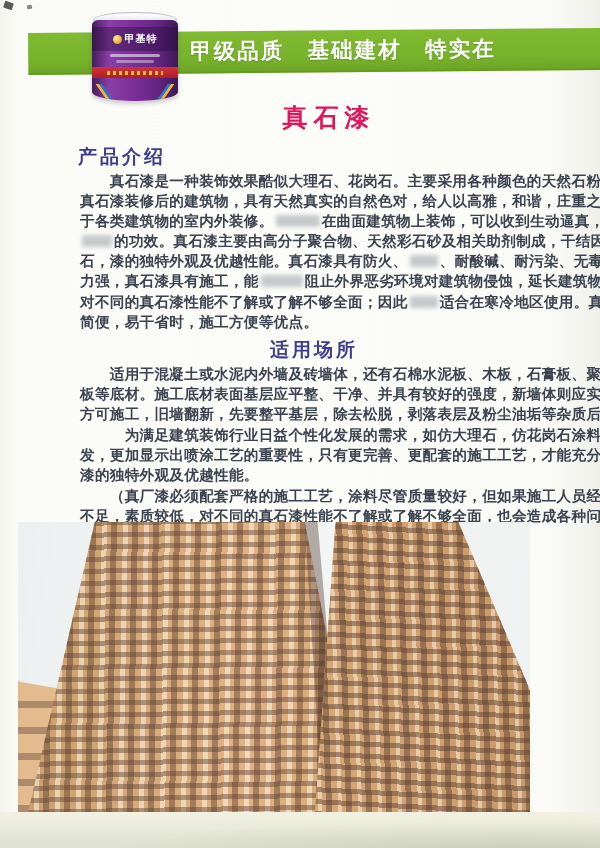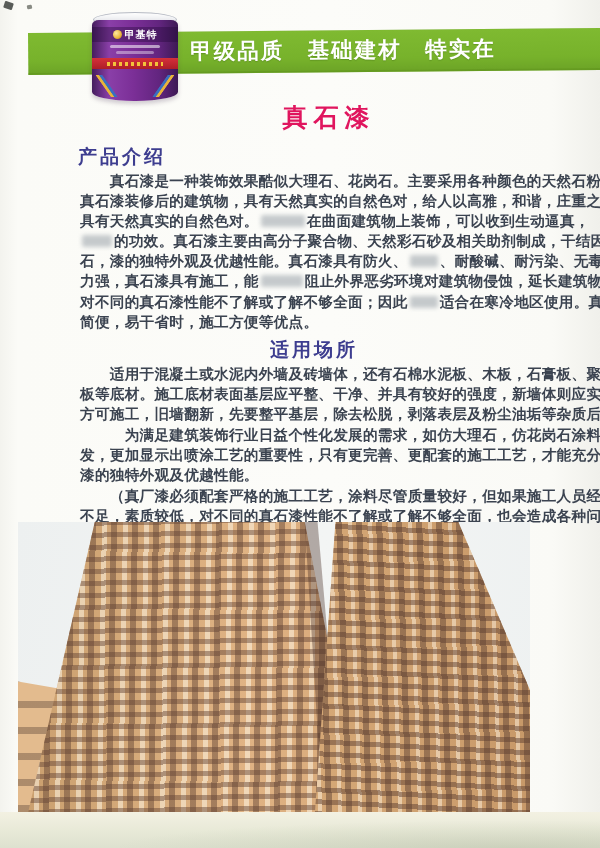--- a/index.html
+++ b/index.html
@@ -31,21 +31,21 @@
     position:absolute;left:1px;top:0;width:84px;height:15px;border-radius:50%;
     background:linear-gradient(180deg,#fefefe,#dcdee4);border:1px solid #b6bac3;box-sizing:border-box;
   }
   .bucket-body{
     position:absolute;left:0;top:8px;width:86px;height:81px;overflow:hidden;
     border-radius:7px 7px 42px 42px / 5px 5px 9px 9px;
     background:linear-gradient(90deg,#451d5e 0%,#8a3fa8 20%,#7b2f97 48%,#62257f 78%,#3d1954 100%);
     box-shadow:0 3px 4px rgba(80,60,90,.25);
   }
   .b-top-band{
-    margin-top:7px;height:15px;display:flex;align-items:center;justify-content:center;gap:3px;
+    margin-top:7px;height:24px;display:flex;align-items:center;justify-content:center;gap:3px;
     background:rgba(35,8,55,.38);
     text-align:center;
   }
   .b-emblem{width:9px;height:9px;border-radius:50%;
     background:radial-gradient(circle at 35% 35%,#ffe9a0,#e8b43a 60%,#9a6d14);flex:0 0 auto;}
   .b-brand{color:#fff;font-size:10px;font-weight:bold;letter-spacing:1px;line-height:1;}
   .b-line{height:3px;width:58%;margin:3px auto 0;background:rgba(255,255,255,.55);border-radius:2px;}
   .b-line.short{width:44%;background:rgba(255,255,255,.4);}
   .b-red-band{height:11px;margin-top:4px;background:linear-gradient(180deg,#d5303a,#ad1e27);
     display:flex;align-items:center;justify-content:center;}
@@ -147,21 +147,21 @@
     </div>
   </div>
 
   <h1 id="page-title">真石漆</h1>
 
   <div id="content">
       <div class="section-heading">产品介绍</div>
       <div class="paragraph">
         <div class="text-line"><span>　　真石漆是一种装饰效果酷似大理石、花岗石。主要采用各种颜色的天然石粉配制而成，</span></div>
         <div class="text-line"><span>真石漆装修后的建筑物，具有天然真实的自然色对，给人以高雅，和谐，庄重之美感，适合</span></div>
-        <div class="text-line"><span>具有天然真实的自然色对。</span><span class="redacted" style="width: 44px;"></span><span>在曲面建筑物上装饰，可以收到生动逼真，</span></div>
+        <div class="text-line"><span>于各类建筑物的室内外装修。</span><span class="redacted" style="width: 44px;"></span><span>在曲面建筑物上装饰，可以收到生动逼真，</span></div>
         <div class="text-line"><span class="redacted" style="width: 30px;"></span><span>的功效。真石漆主要由高分子聚合物、天然彩石砂及相关助剂制成，干结因化后坚硬如</span></div>
         <div class="text-line"><span>石，漆的独特外观及优越性能。真石漆具有防火、</span><span class="redacted" style="width: 28px;"></span><span>、耐酸碱、耐污染、无毒、无味、粘接</span></div>
         <div class="text-line"><span>力强，真石漆具有施工，能</span><span class="redacted" style="width: 42px;"></span><span>阻止外界恶劣环境对建筑物侵蚀，延长建筑物的寿命，由</span></div>
         <div class="text-line"><span>对不同的真石漆性能不了解或了解不够全面；因此</span><span class="redacted" style="width: 28px;"></span><span>适合在寒冷地区使用。真石漆具有施工</span></div>
         <div class="text-line"><span>简便，易干省时，施工方便等优点。</span></div>
       </div>
       <div class="section-heading">适用场所</div>
       <div class="paragraph">
         <div class="text-line"><span>　　适用于混凝土或水泥内外墙及砖墙体，还有石棉水泥板、木板，石膏板、聚氨酯泡沫</span></div>
         <div class="text-line"><span>板等底材。施工底材表面基层应平整、干净、并具有较好的强度，新墙体则应实干一个月，</span></div>

